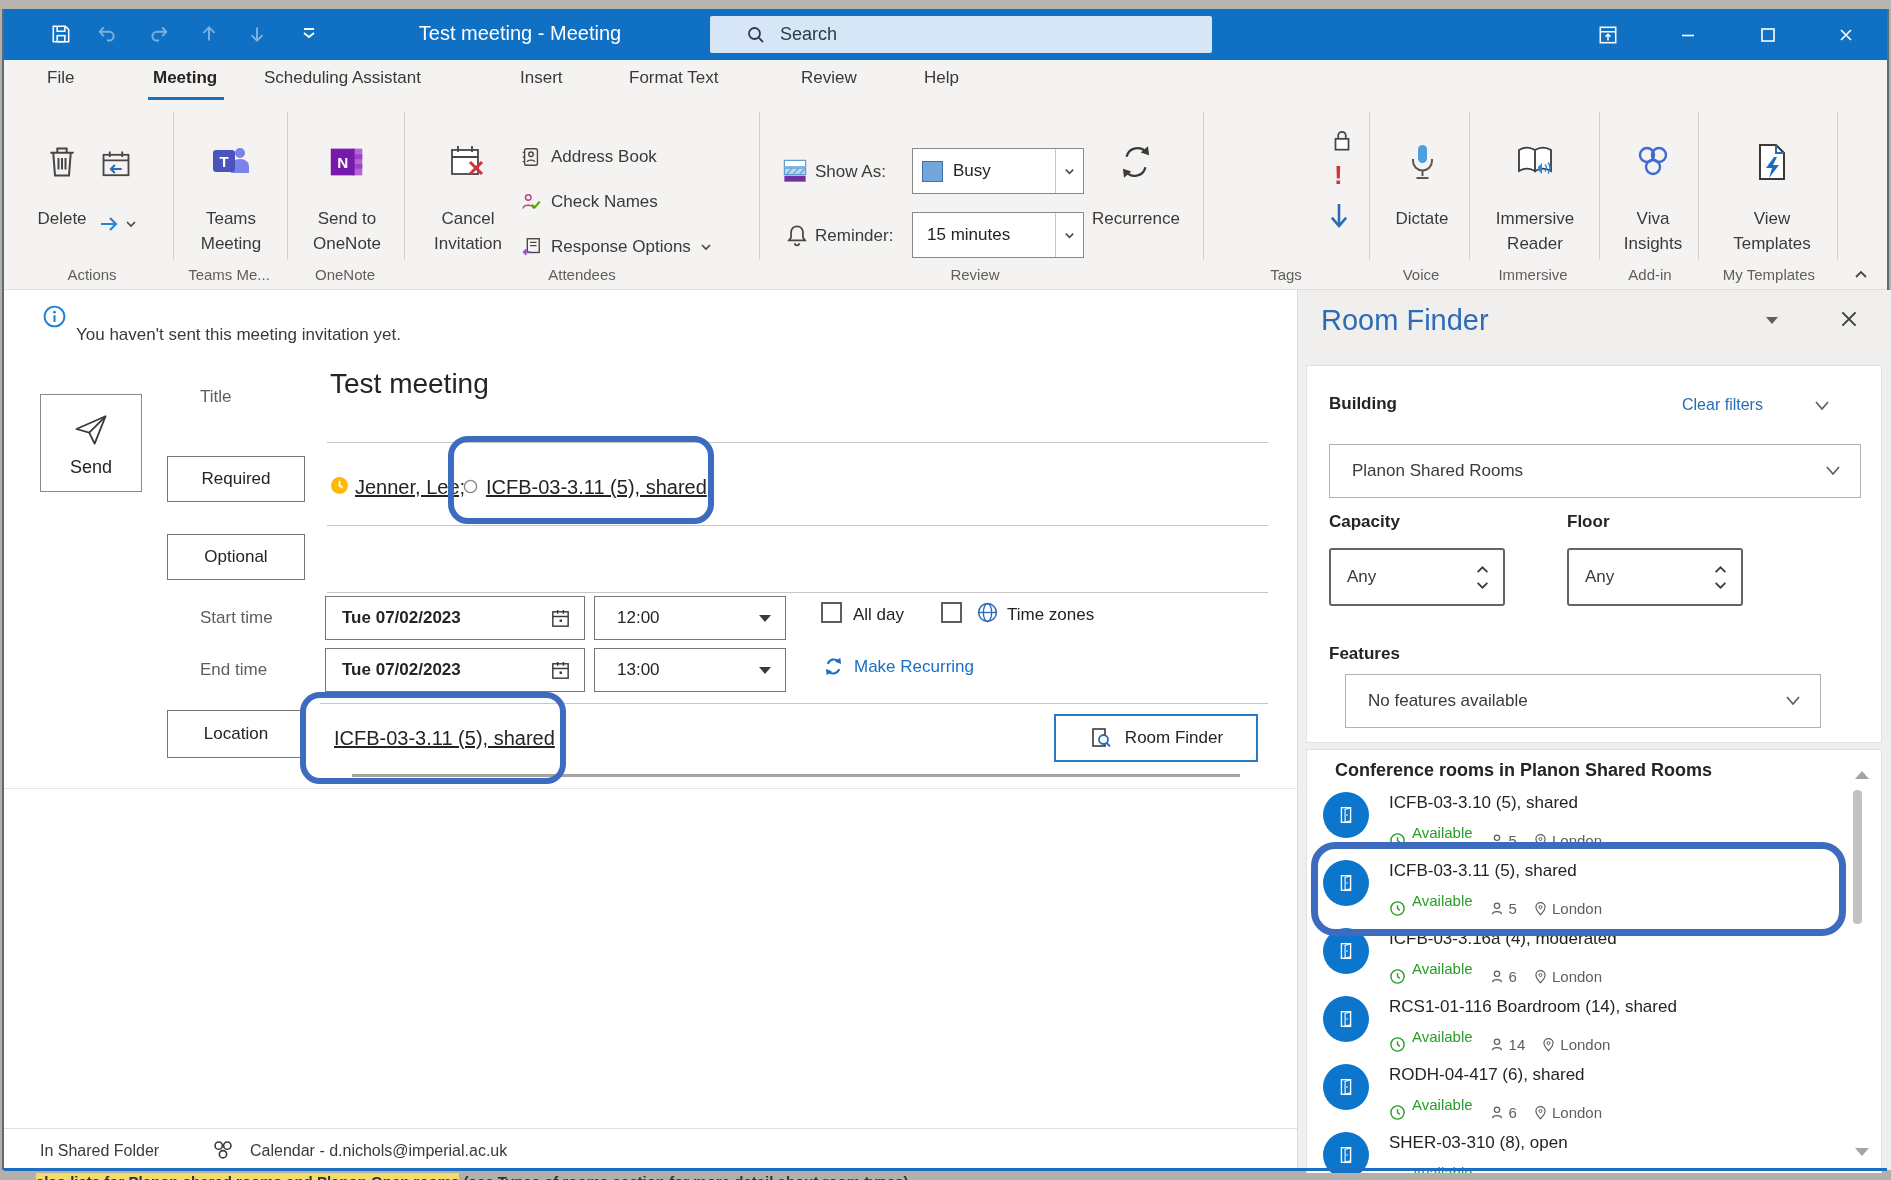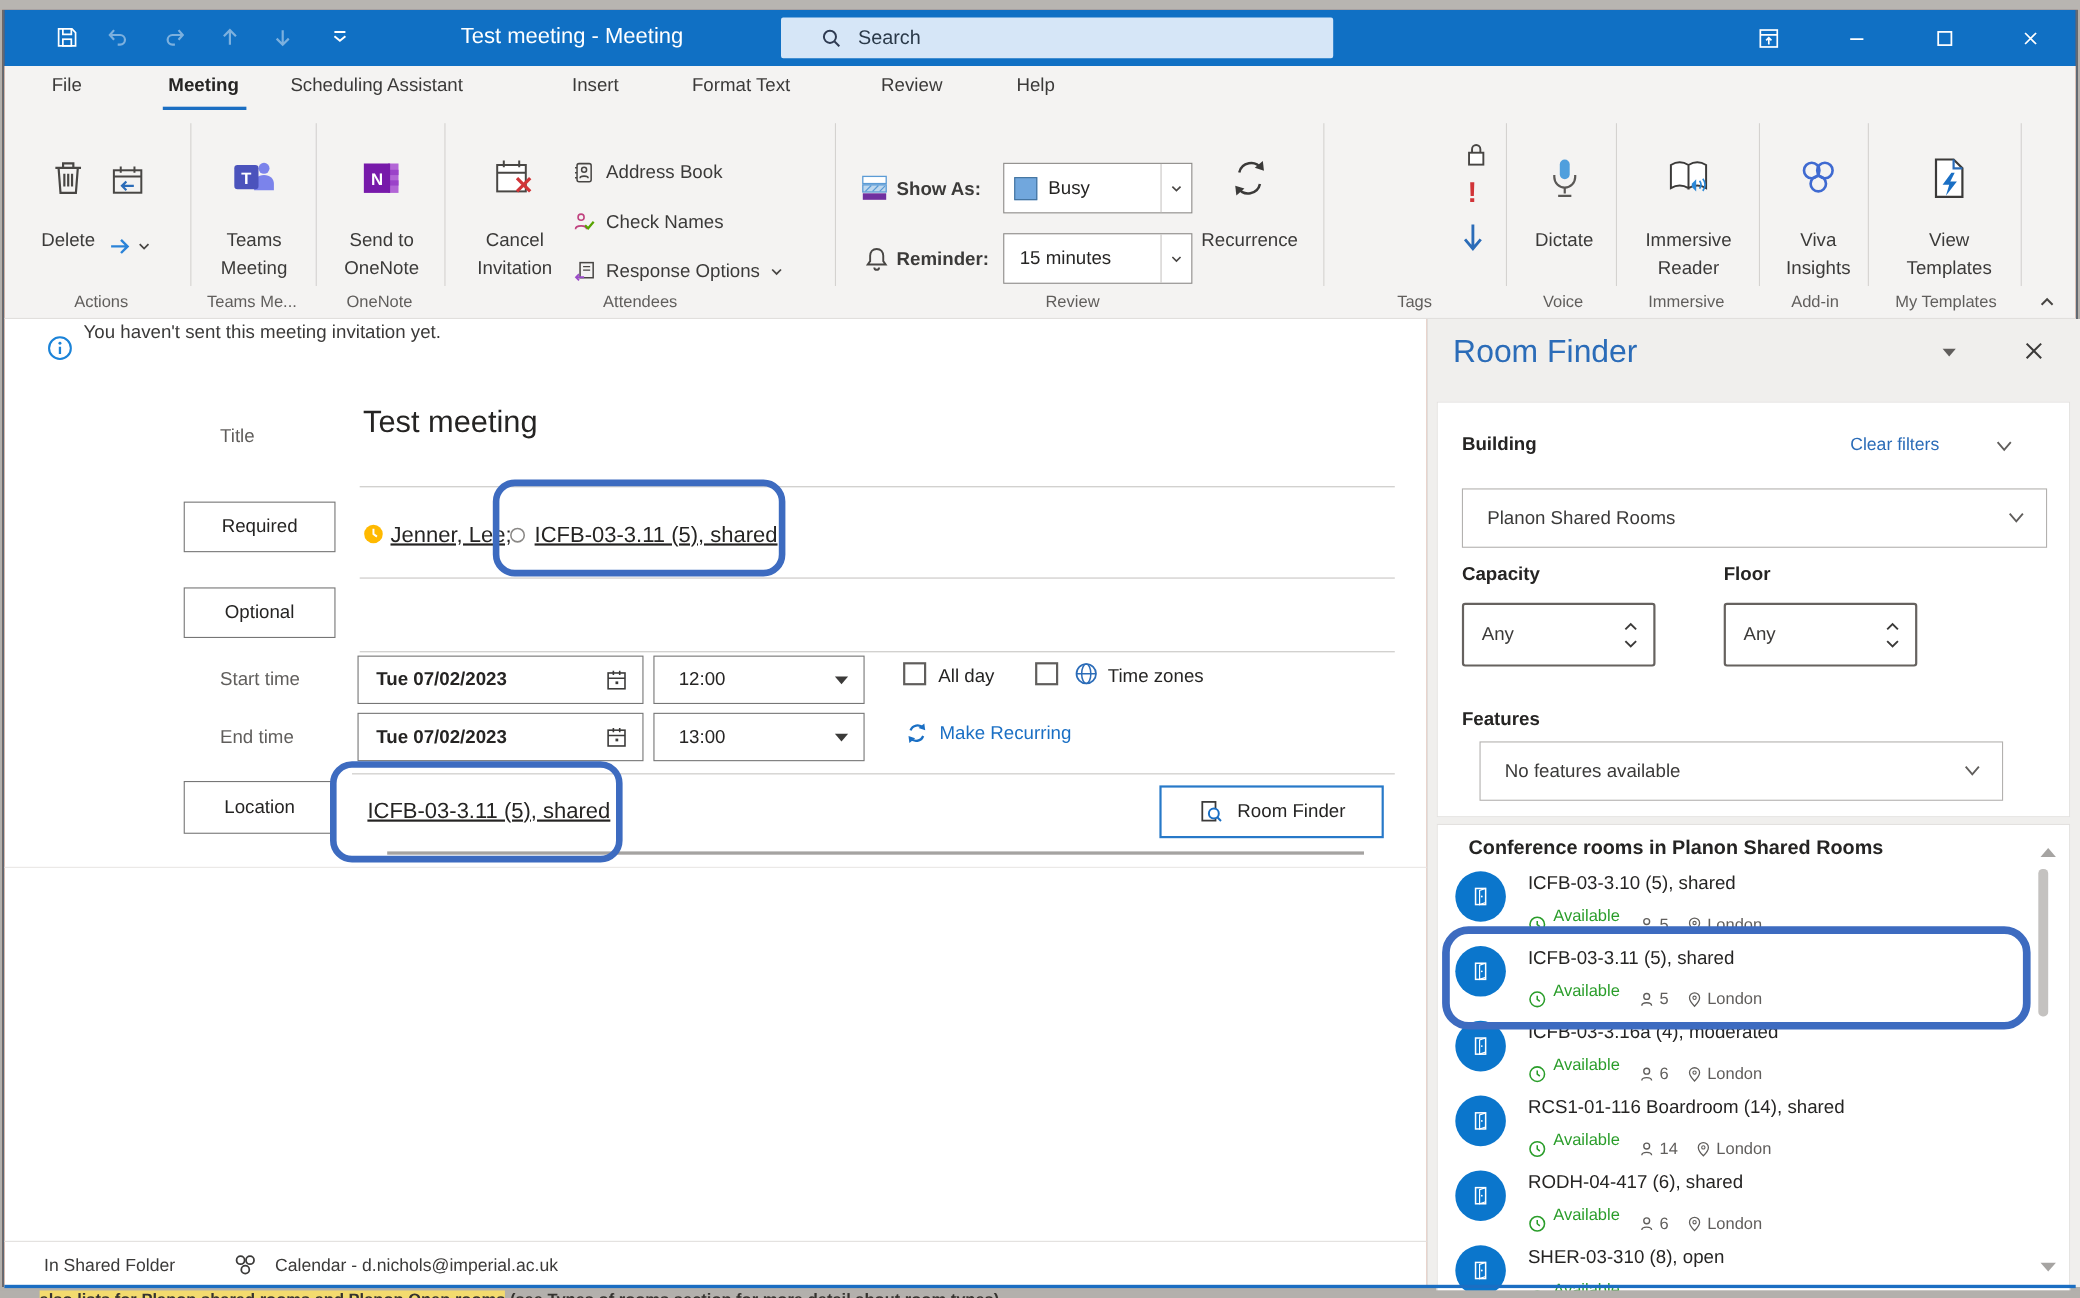--- a/index.html
+++ b/index.html
@@ -28,21 +28,21 @@
   #tabline{position:absolute;left:144px;top:37px;width:76px;height:3px;background:#1b6ec2;}
 
   
   #ribbon{position:absolute;left:0;top:91px;width:100%;height:190px;background:#f4f3f2;border-bottom:1px solid #e1dfdd;box-sizing:border-box;}
   .vdiv{position:absolute;top:12px;width:1px;height:148px;background:#d4d2d0;}
   .bigbtn{position:absolute;top:28px;display:flex;flex-direction:column;align-items:center;color:#3b3a39;font-size:17px;line-height:25px;text-align:center;}
   .bigbtn .ic{height:68px;display:flex;align-items:center;justify-content:center;}
   .bigbtn .lbl{margin-top:10px;}
   .smallrow{position:absolute;left:516px;height:26px;display:flex;align-items:center;color:#3b3a39;font-size:17px;white-space:nowrap;}
   .smallrow .ic{margin-right:9px;display:flex;}
-  .optlabel{position:absolute;font-size:17px;color:#3b3a39;white-space:nowrap;font-weight:bold;}
+  .optlabel{position:absolute;font-size:17px;color:#3b3a39;white-space:nowrap;}
   .combo{position:absolute;width:172px;height:46px;background:#fff;border:1px solid #8a8886;box-sizing:border-box;display:flex;align-items:center;font-size:17px;color:#252423;}
   .combo .dd{margin-left:auto;width:27px;align-self:stretch;border-left:1px solid #c8c6c4;display:flex;align-items:center;justify-content:center;}
   .busysq{width:21px;height:21px;background:#71a7dd;border:1px solid #41719c;margin-left:9px;box-sizing:border-box;}
   .grplabel{position:absolute;top:166px;width:120px;text-align:center;font-size:15px;color:#605e5c;white-space:nowrap;}
   .cat-grid{display:grid;grid-template-columns:15px 15px;grid-gap:3px;}
   .cat-grid i{width:15px;height:15px;box-sizing:border-box;display:block;}
 
   
   #content{position:absolute;left:0;top:281px;width:1293px;height:880px;background:#fff;}
   .ln{position:absolute;height:1px;background:#c8c6c4;}
@@ -400,22 +400,29 @@
     </div>
 
     <div id="content">
       <span class="ab" style="left:38px;top:14px">
           <svg width="25" height="25" viewBox="0 0 24 24">
             <circle cx="12" cy="12" r="9.5" fill="none" stroke="#1b83d8" stroke-width="1.8"></circle>
             <circle cx="12" cy="7.8" r="1.3" fill="#1b83d8"></circle>
             <path d="M12 10.8v6.4" stroke="#1b83d8" stroke-width="2"></path>
           </svg>
         </span>
-      <span class="ab" style="left:72px;top:2px;font-size:17px;color:#3b3a39">You haven't sent this meeting invitation yet.</span>
-
+      <span class="ab" style="left:72px;top:35px;font-size:17px;color:#3b3a39">You haven't sent this meeting invitation yet.</span>
+
+      <div id="sendbtn">
+        <svg width="44" height="40" viewBox="0 0 44 44">
+            <path d="M6 22L38 8 26 38l-6-12z" fill="#fff" stroke="#3b3a39" stroke-width="2" stroke-linejoin="round"></path>
+            <path d="M20 26L38 8" stroke="#3b3a39" stroke-width="2"></path>
+          </svg>
+        <span class="t">Send</span>
+      </div>
 
       <span class="flabel" style="left:196px;top:97px">Title</span>
       <span class="ab" style="left:326px;top:78px;font-size:28px;color:#252423">Test meeting</span>
       <div class="ln" style="left:323px;top:152px;width:941px"></div>
 
       <div class="fieldbtn" style="left:163px;top:166px;height:46px">
           <span>Required</span>
         </div>
       <span class="ab" style="left:326px;top:186px">
           <svg width="19" height="19" viewBox="0 0 18 18">

